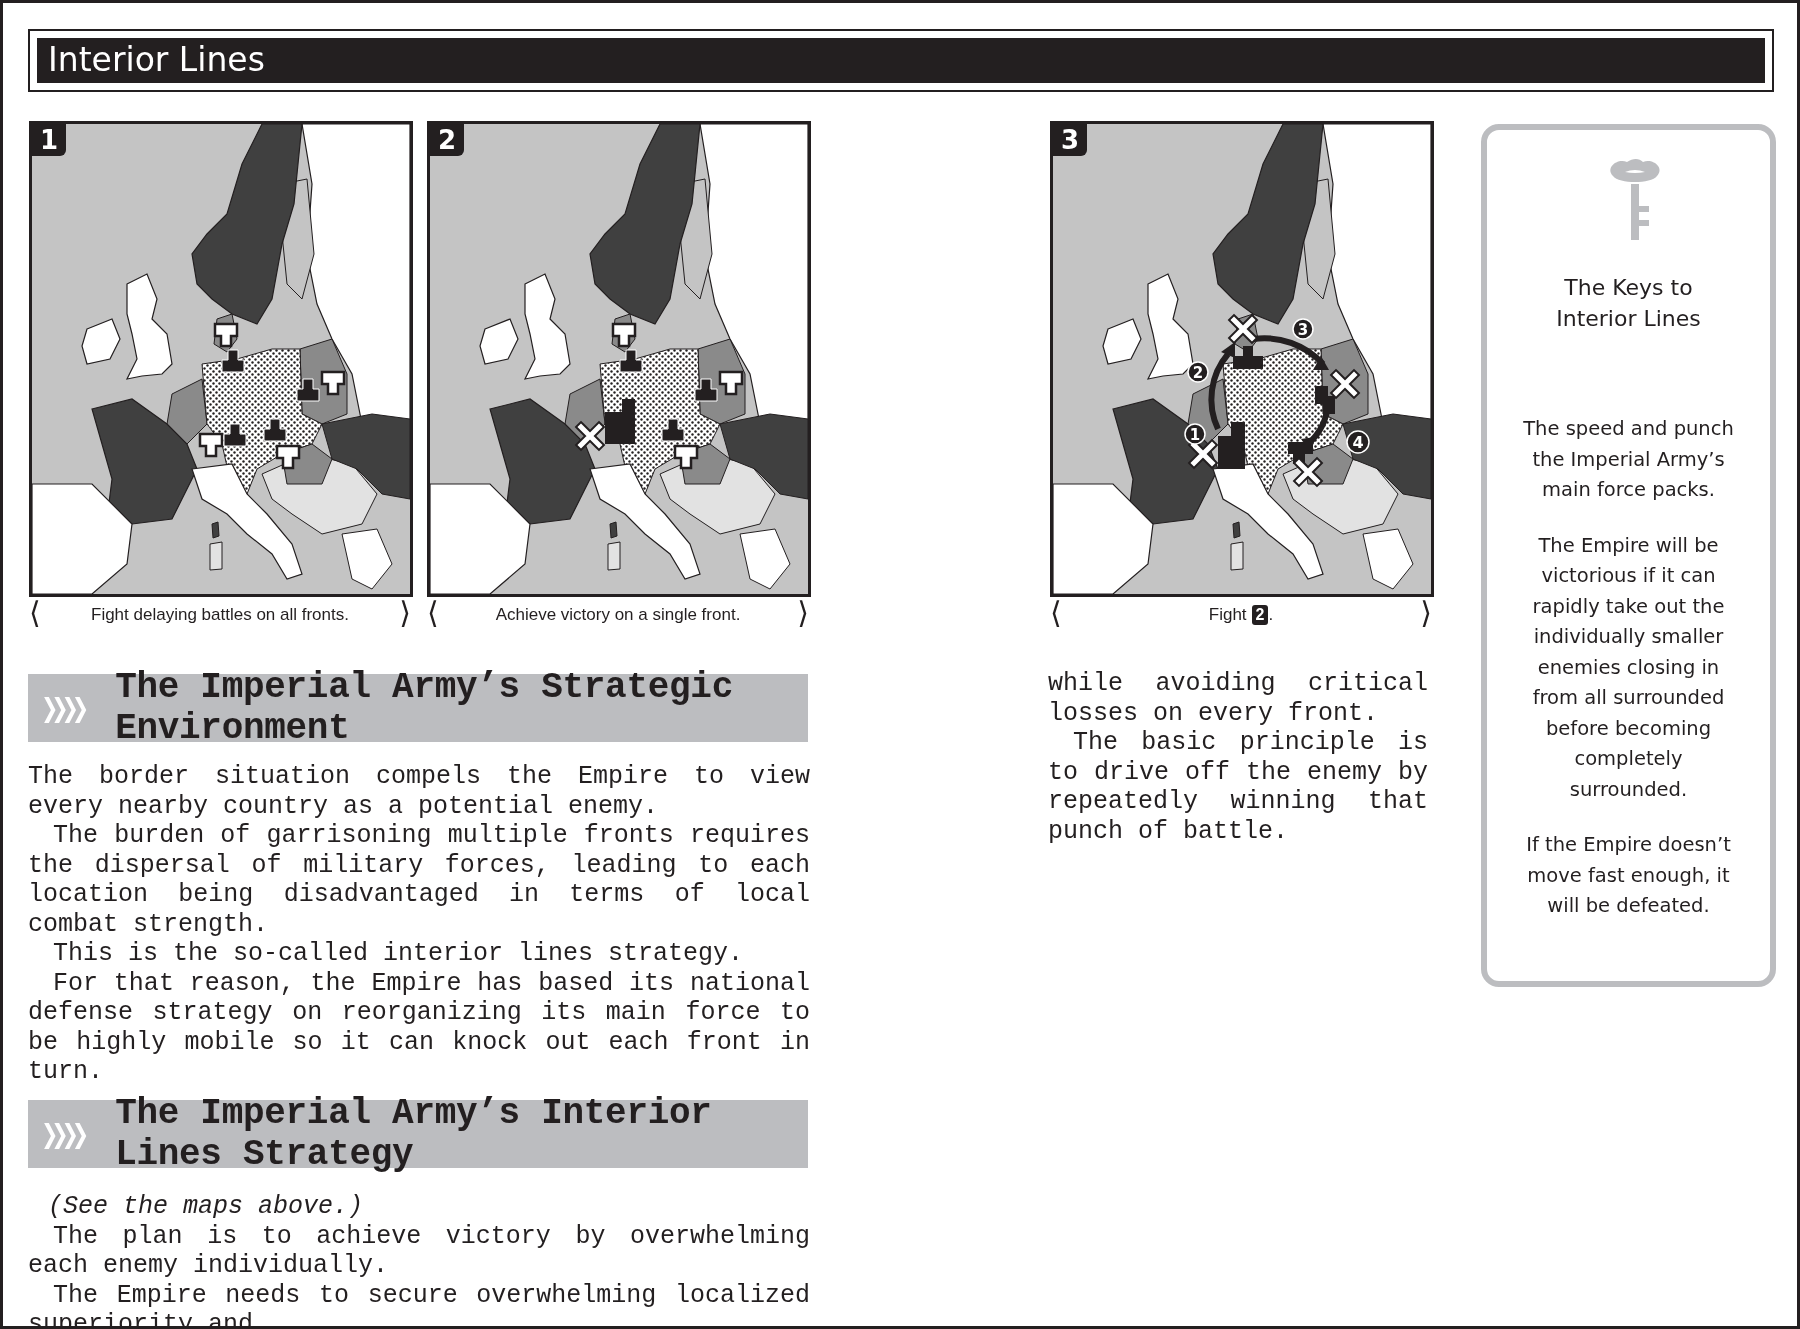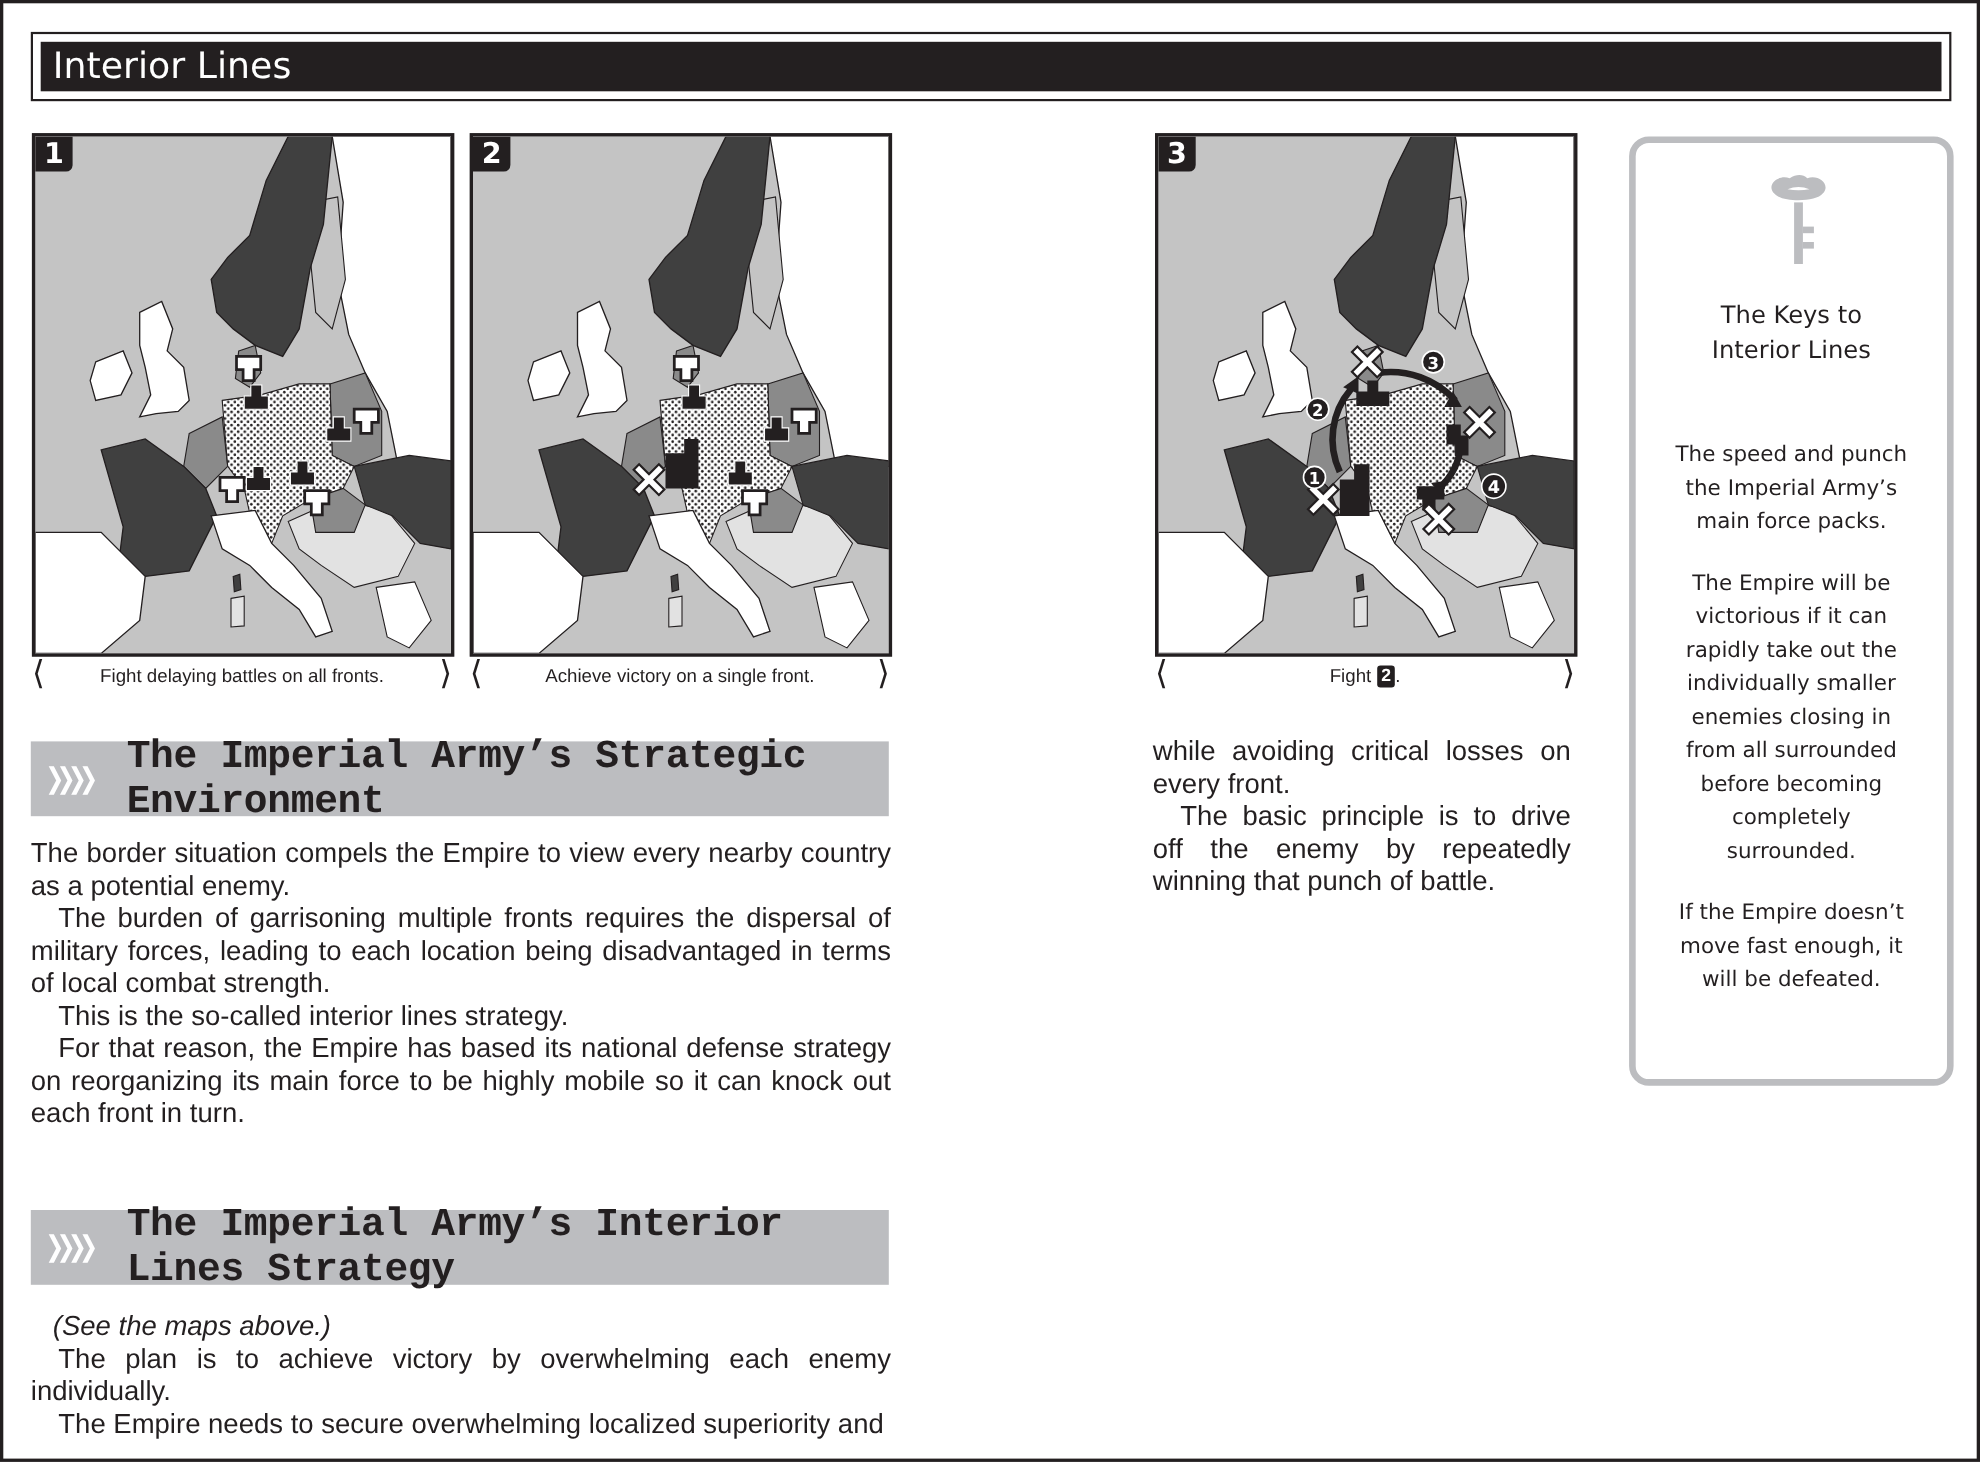--- a/index.html
+++ b/index.html
@@ -11,29 +11,29 @@
   .map svg{position:absolute;left:0;top:0;width:378px;height:470px;}
   .map-badge{position:absolute;left:0;top:0;width:34px;height:32px;background:#231f20;color:#fff;font-weight:bold;font-size:26px;line-height:32px;text-align:center;border-bottom-right-radius:6px;z-index:2;}
   .caption{position:absolute;height:34px;font-family:"Liberation Sans",sans-serif;font-size:17px;color:#231f20;display:flex;align-items:center;justify-content:center;}
   .caption .br{position:absolute;top:0;font-size:30px;line-height:30px;font-weight:lighter;color:#231f20;}
   .caption .brl{left:0;}
   .caption .brr{right:0;}
   .inline-badge{display:inline-block;background:#231f20;color:#fff;font-weight:bold;font-size:16px;padding:0 4px;border-radius:3px;margin-left:5px;line-height:20px;}
   .section-head{position:absolute;left:28px;width:780px;height:68px;background:#bcbdc0;display:flex;align-items:center;}
   .chev{margin-left:8px;margin-right:14px;color:#fff;font-weight:bold;font-size:26px;letter-spacing:-9px;transform:scaleX(0.8);}
   .section-title{font-weight:bold;font-size:36px;color:#231f20;font-family:Liberation Mono, monospace;letter-spacing:-0.3px;margin-left:14px;}
-  .body-text{position:absolute;font-family:Liberation Sans, sans-serif;font-size:25px;line-height:29.5px;color:#231f20;text-align:justify;}
+  .body-text{position:absolute;font-family:Liberation Mono, monospace;font-size:25px;line-height:29.5px;color:#231f20;text-align:justify;}
   .body-text p{margin:0;text-indent:25px;}
   .body-text p.first{text-indent:0;}
   .body-text p.italic{font-style:italic;text-indent:0;margin-left:20px;}
   .key-box{position:absolute;left:1481px;top:124px;width:283px;height:851px;border:6px solid #bcbdc0;border-radius:18px;background:#fff;}
   .key-icon{position:absolute;left:118px;top:28px;width:60px;height:82px;}
   .key-title{position:absolute;left:0;right:0;top:142px;text-align:center;font-weight:normal;font-size:22px;line-height:31px;}
   .key-text{position:absolute;left:6px;right:6px;top:268px;text-align:center;font-size:19.5px;line-height:30.5px;}
-  .key-text p{margin:0 0 25px 0;}
+  .key-text p{margin:16px 0 25px 0;}
 </style>
 </head>
 <body>
 
 <div class="page-border"></div>
 
 <div class="title-frame">
   <div class="title-bar">Interior Lines</div>
 </div>
 

